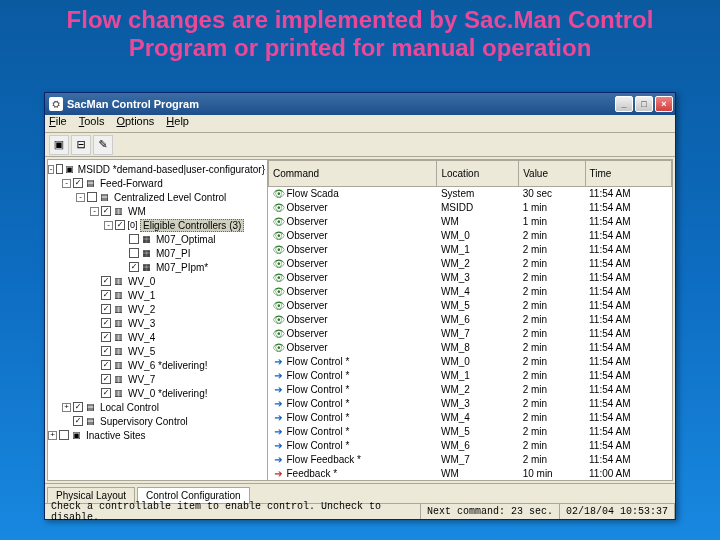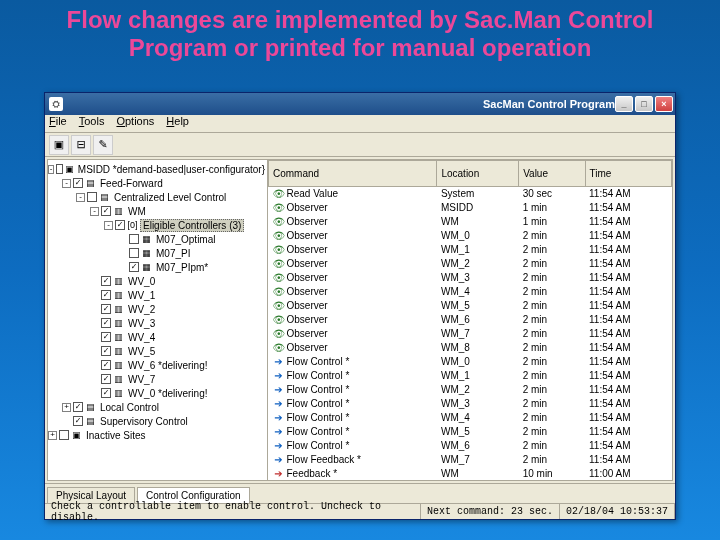--- a/index.html
+++ b/index.html
@@ -20,21 +20,21 @@
   background: #ece9d8; border: 1px solid #0a246a;
   display: flex; flex-direction: column;
   box-shadow: 2px 2px 6px rgba(0,0,0,0.4);
 }
 .titlebar {
   height: 22px; background: linear-gradient(to bottom,#3a6ea5,#1e4e8a);
   display: flex; align-items: center; padding: 0 2px;
   color: #fff; font-weight: bold;
 }
 .titlebar .app-icon { width:14px;height:14px;background:#fff;border-radius:2px;margin:0 4px 0 2px;display:flex;align-items:center;justify-content:center;font-size:9px;color:#555; }
-.titlebar-text { flex: 1; font-size: 11px; text-align: right; }
+.titlebar-text { flex: 1; font-size: 11px; }
 .win-controls { display:flex; gap:2px; }
 .win-btn { width:18px;height:16px;background:linear-gradient(#f0f0f0,#c8c8c8);border:1px solid #fff;border-radius:2px;display:flex;align-items:center;justify-content:center;font-size:9px;font-weight:bold;color:#333; }
 .win-btn.close { background:linear-gradient(#f08080,#d04040);color:#fff; }
 .menubar { height:18px;background:#ece9d8;display:flex;align-items:flex-start;padding:0 4px;gap:12px;border-bottom:1px solid #aca899;font-size:11px; }
 .menubar span u { text-decoration: underline; }
 .toolbar { height:24px;background:#ece9d8;border-bottom:1px solid #aca899;display:flex;align-items:center;padding:0 4px;gap:2px; }
 .tb-btn { width:20px;height:20px;border:1px solid #ccc;background:#f0f0f0;display:flex;align-items:center;justify-content:center;font-size:11px; }
 .content { flex:1;display:flex;background:#fff;border:1px solid #aca899;margin:2px;overflow:hidden; }
 .tree-panel { width:220px;border-right:1px solid #aca899;overflow:auto;font-size:10px;padding:2px 0; }
 .tree-row { display:flex;align-items:center;height:14px;white-space:nowrap; }
@@ -236,21 +236,21 @@
         <thead>
             <tr>
           <th>Command</th>
           <th>Location</th>
           <th>Value</th>
           <th>Time</th>
         </tr>
           </thead>
         <tbody id="tbody">
             <tr>
-              <td><span class="cmd-ico eye">👁</span><span>Read Value</span></td>
+              <td><span class="cmd-ico eye">👁</span><span>Flow Scada</span></td>
               <td>System</td>
               <td>30 sec</td>
               <td>11:54 AM</td>
             </tr>
             <tr>
               <td><span class="cmd-ico eye">👁</span><span>Observer</span></td>
               <td>MSIDD</td>
               <td>1 min</td>
               <td>11:54 AM</td>
             </tr>

